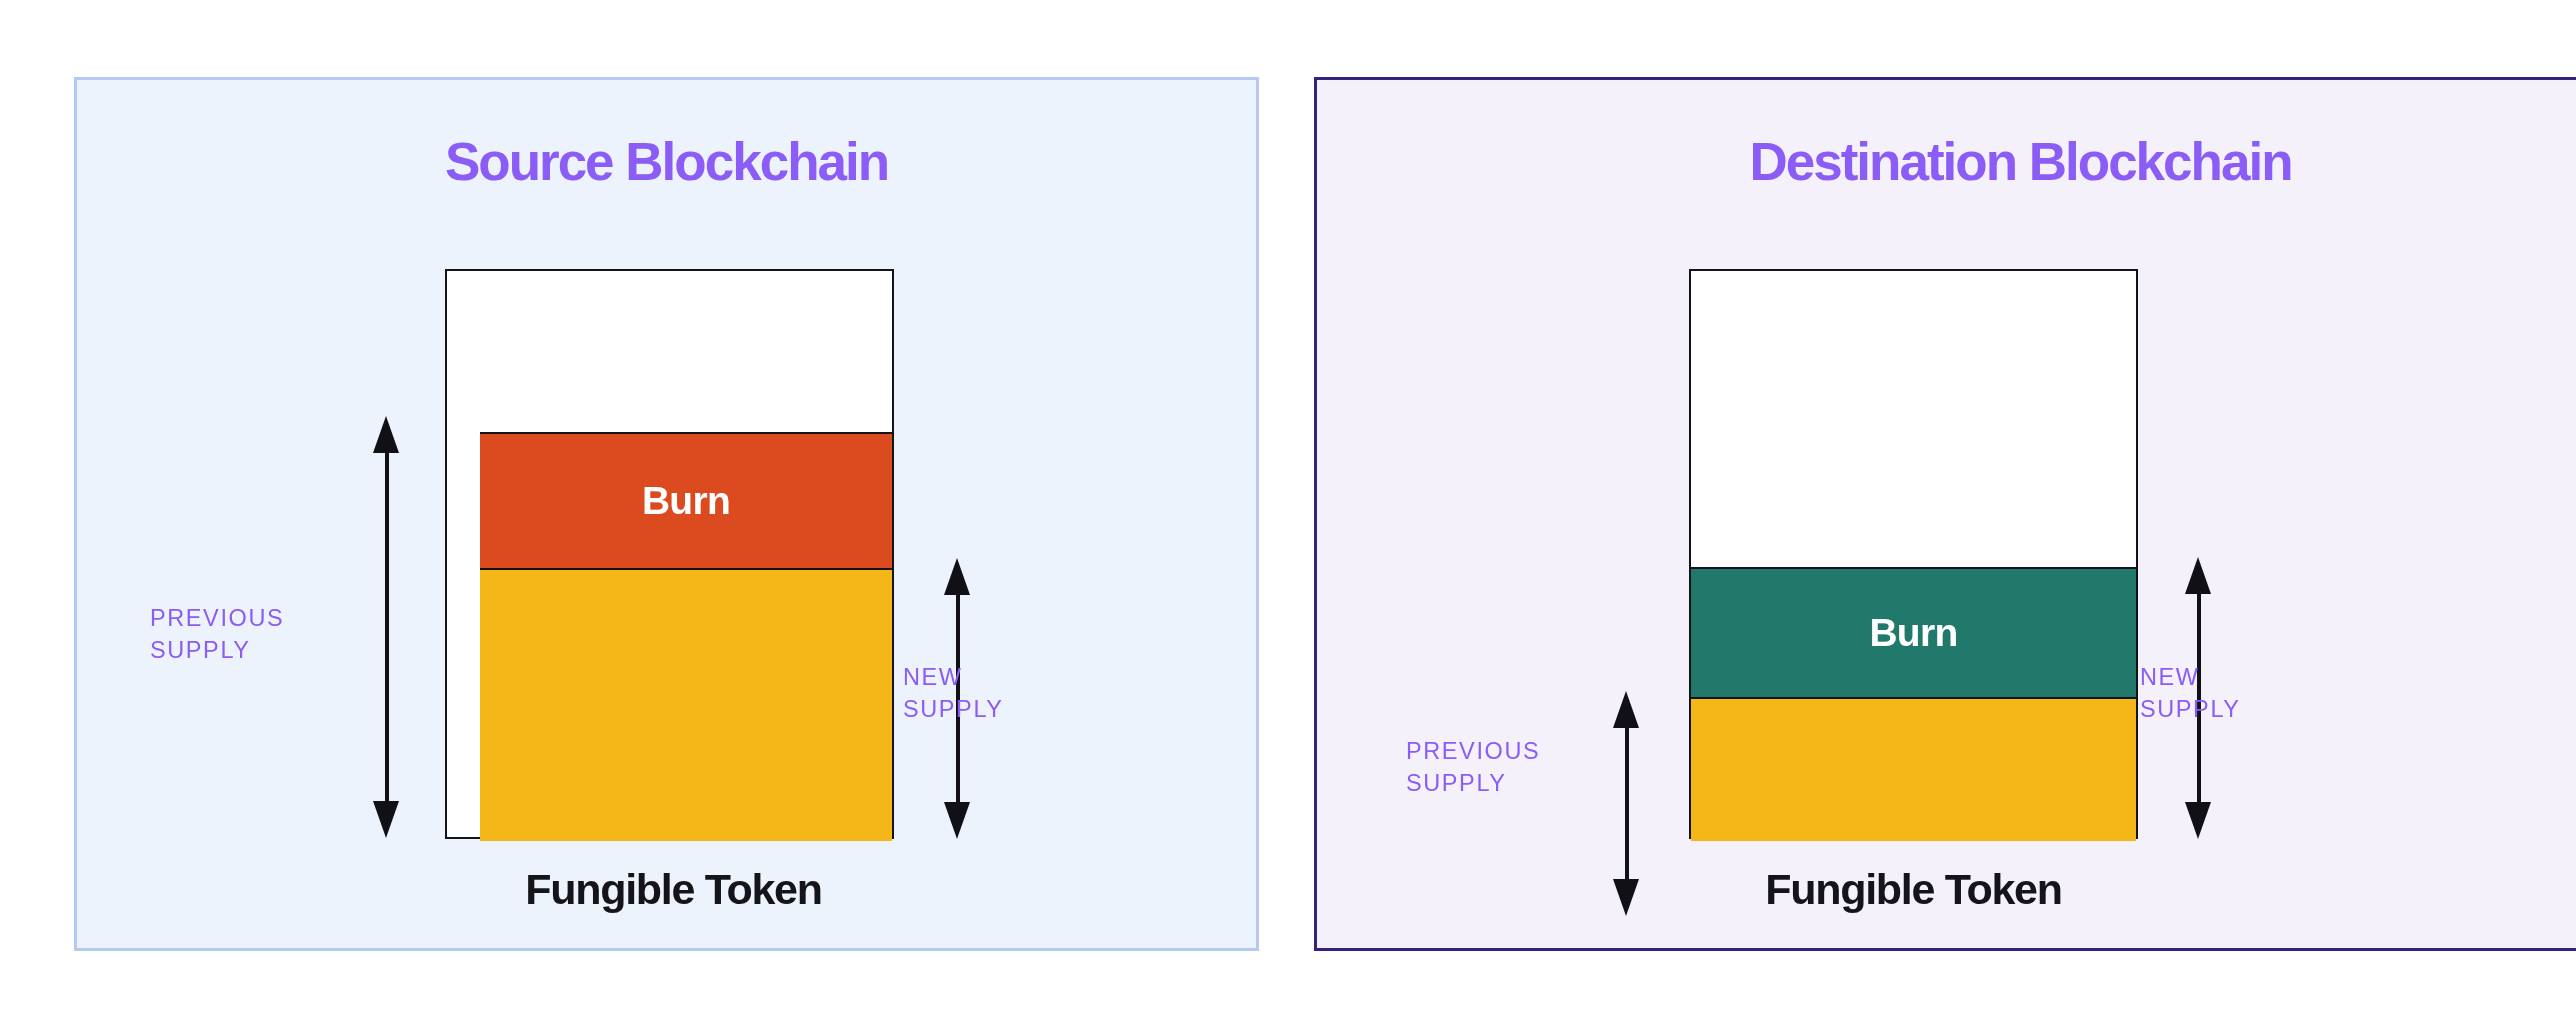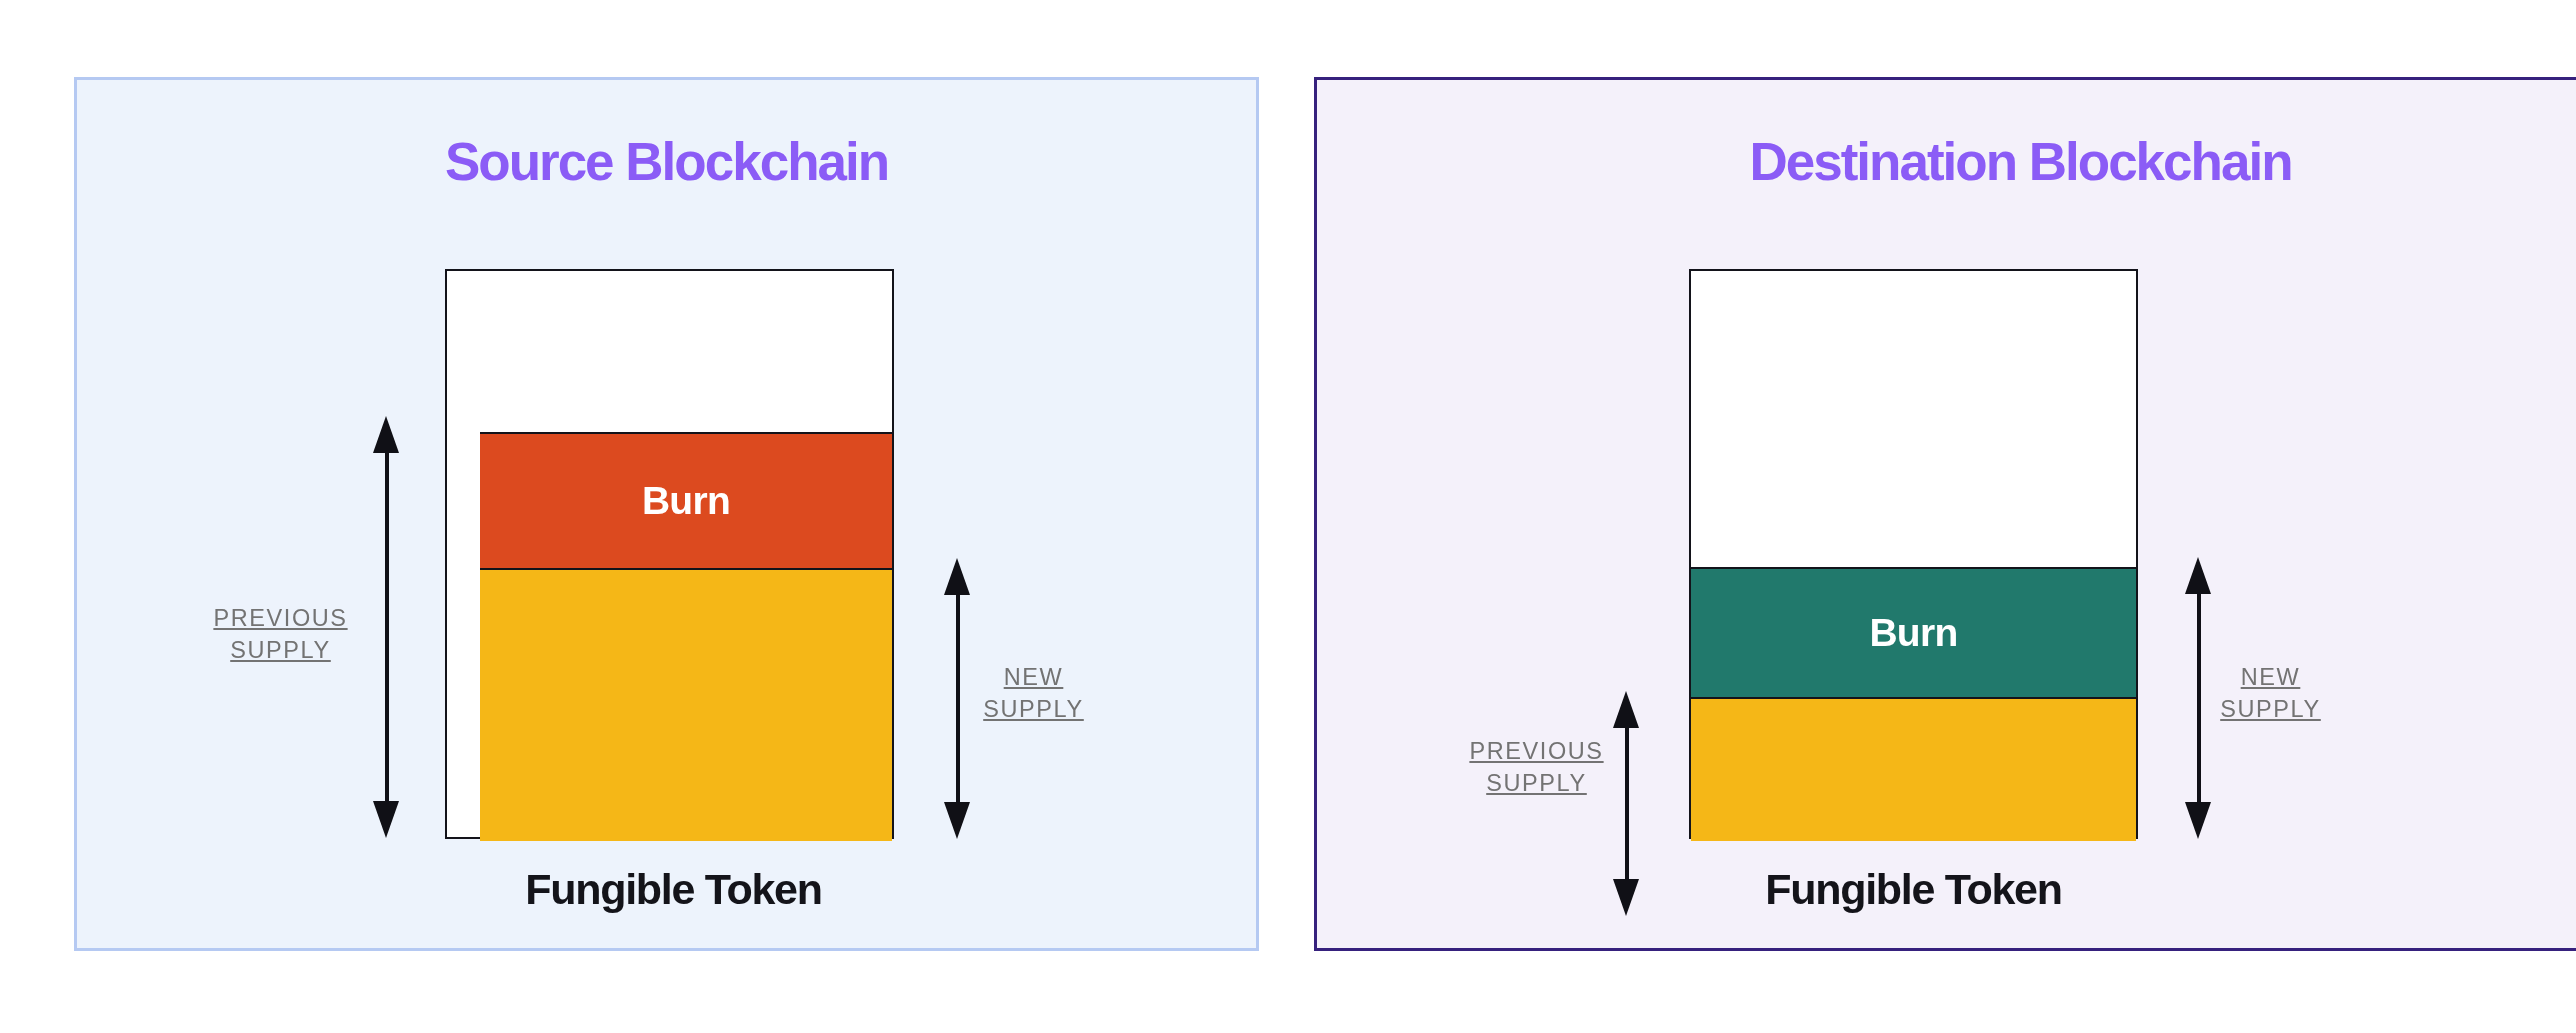--- a/index.html
+++ b/index.html
@@ -54,23 +54,23 @@
     border-left:13.7px solid transparent; border-right:13.7px solid transparent;
     border-bottom:37px solid #101016;
   }
   .v-arrow .head-down {
     position:absolute; bottom:0; left:0; width:0; height:0;
     border-left:13.7px solid transparent; border-right:13.7px solid transparent;
     border-top:37px solid #101016;
   }
 
   .supply-label {
-    position:absolute; width:261px; text-align:center;
+    position:absolute; width:261px; text-align:left;
     font-size:23.5px; font-weight:400; letter-spacing:1.6px;
-    line-height:32px; color:#737373; white-space:nowrap;text-decoration:underline;
+    line-height:32px; color:#8b5cf6; white-space:nowrap;
   }
 
   
   .panel--source .arrow-prev { left:296px; top:336px; height:422px; }
   .panel--source .label-prev { left:73px; top:522px; }
   .panel--source .arrow-new  { left:867px; top:478px; height:281px; }
   .panel--source .label-new  { left:826px; top:581px; }
 
   
   .panel--dest .arrow-prev { left:296px; top:611px; height:225px; }

